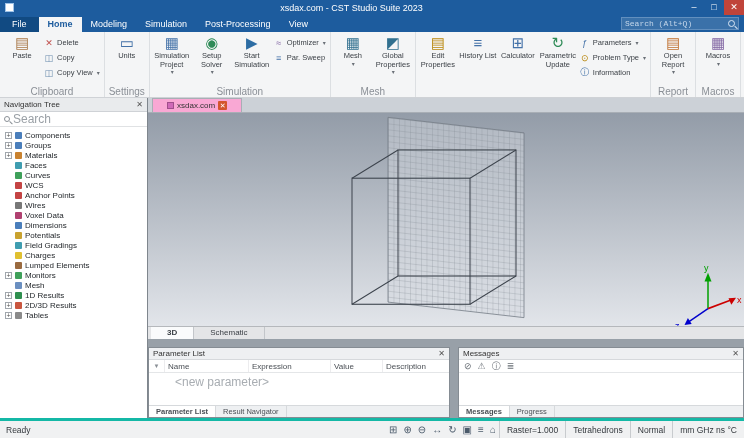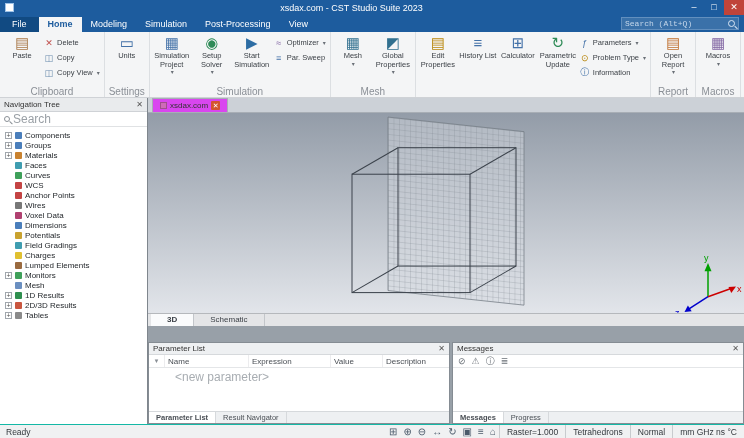--- a/index.html
+++ b/index.html
@@ -46,48 +46,48 @@
 .magg{width:6px;height:6px;border:1.2px solid #8a9096;border-radius:50%;position:relative;flex:none}
 .magg::after{content:"";position:absolute;width:3.5px;height:1.2px;background:#8a9096;transform:rotate(45deg);left:4px;top:5px}
 .tree{flex:1;overflow:hidden;padding:3px 0 0 5px}
 .titem{display:flex;align-items:center;gap:3px;height:10px;font-size:8px;color:#24282c;cursor:default}
 .texp{width:7px;height:7px;border:1px solid #a0a6ac;font-size:7px;line-height:5px;text-align:center;color:#555;flex:none;background:#fff}
 .texp:empty{visibility:hidden}
 .tico{width:7px;height:7px;border-radius:1px;flex:none;background:#888}
 
 .rcolmn{flex:1;display:flex;flex-direction:column;min-width:0}
 .doctabs{height:15px;background:#ccd1d7;display:flex;align-items:flex-end;padding-left:4px;border-bottom:1px solid #a8aeb5;flex:none}
-.doctab{background:#d946ef;border:1px solid #a8aeb5;border-bottom:none;height:14px;display:flex;align-items:center;gap:3px;padding:0 7px;font-size:8px;color:#333}
+.doctab{background:#f9a8d4;border:1px solid #a8aeb5;border-bottom:none;height:14px;display:flex;align-items:center;gap:3px;padding:0 14px;font-size:8px;color:#333}
 .pico{width:7px;height:7px;background:#cf6ab8;border:1px solid #a04f8c;flex:none}
 .dtx{width:9px;height:9px;background:#d4552e;color:#fff;font-size:7px;line-height:9px;text-align:center;border-radius:1px;flex:none;cursor:default}
 .viewport{flex:1;position:relative;background:linear-gradient(#939ca8,#e2e5ea);min-height:0}
 .viewport svg{position:absolute;inset:0;width:100%;height:100%}
 .viewtabs{height:13px;background:#e4e5e7;border-top:1px solid #b5b8bc;display:flex;align-items:stretch;padding-left:3px;font-size:8px;flex:none}
 .vtab{padding:1px 16px 0;border-right:1px solid #c3c6ca;color:#3a3f45;cursor:default}
 .vtab.active{background:#fafbfc;font-weight:bold}
 
-.panels{height:98px;display:flex;gap:2px;background:#98a0a8;padding:16px 0 0;flex:none}
+.panels{height:79px;display:flex;gap:8px;background:#98a0a8;padding:8px 0 0;flex:none}
 .panel{background:#fff;border:1px solid #858c93;display:flex;flex-direction:column;min-width:0}
 .panel.param{width:302px;flex:none}
 .panel.msg{flex:1}
 .ph{height:12px;background:#eef0f2;border-bottom:1px solid #d6d9dc;display:flex;align-items:center;justify-content:space-between;padding:0 4px;font-size:8px;color:#333;flex:none}
 .px{color:#555;font-size:8px;cursor:default}
 .pcols{height:13px;display:flex;align-items:center;font-size:8px;color:#4a4f55;border-bottom:1px solid #e4e6e8;flex:none}
 .pc{border-right:1px solid #ececee;padding:0 3px;height:100%;display:flex;align-items:center;overflow:hidden;white-space:nowrap}
 .pc.f{width:16px;justify-content:center;color:#8a9096;font-size:6px}
 .pc.c1{width:84px}.pc.c2{width:82px}.pc.c3{width:52px}.pc.c4{flex:1;border-right:none}
 .pbody{flex:1;overflow:hidden;font-size:12px}
 .newrow{color:#a8adb2;padding:2px 0 0 26px}
 .ptabs{height:12px;border-top:1px solid #d6d9dc;background:#eef0f2;display:flex;font-size:7.5px;flex:none}
 .ptab{padding:0 7px;display:flex;align-items:center;border-right:1px solid #d6d9dc;color:#4a4f55;cursor:default}
 .ptab.active{background:#fff;font-weight:bold}
 .mtools{height:13px;border-bottom:1px solid #e4e6e8;display:flex;align-items:center;gap:6px;padding:0 5px;flex:none}
 .mti{font-size:9px;color:#6a7077;line-height:13px;cursor:default}
 
-.sb{height:14px;background:#f0f1f2;border-top:1px solid #14b8a6;display:flex;align-items:center;font-size:8.5px;color:#33383d;padding-left:6px;flex:none}
+.sb{height:20px;background:#f0f1f2;border-top:3px solid #14b8a6;display:flex;align-items:center;font-size:8.5px;color:#33383d;padding-left:6px;flex:none}
 .sb-right{margin-left:auto;display:flex;align-items:center;height:100%}
 .sbi{font-size:10px;color:#4a5a6a;padding:0 3px;cursor:default}
 .sbc{border-left:1px solid #c8cbce;padding:0 7px;height:100%;display:flex;align-items:center;white-space:nowrap}
 </style>
 </head>
 <body>
 
 <div class="app">
 
   <div class="tb">

